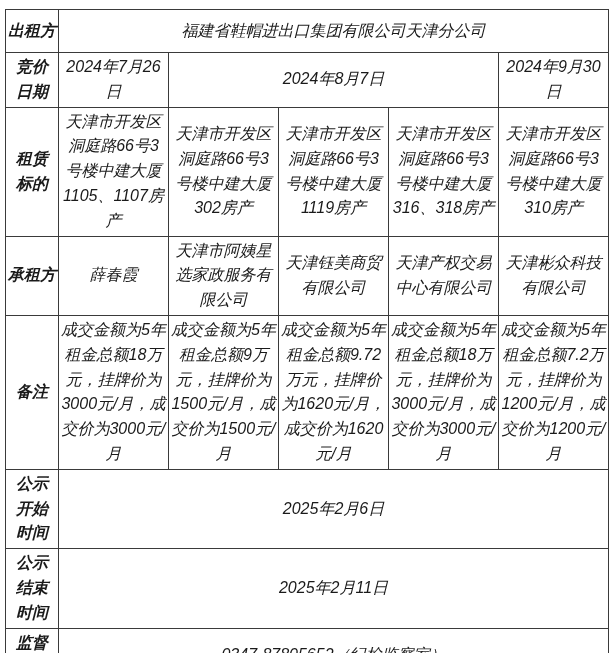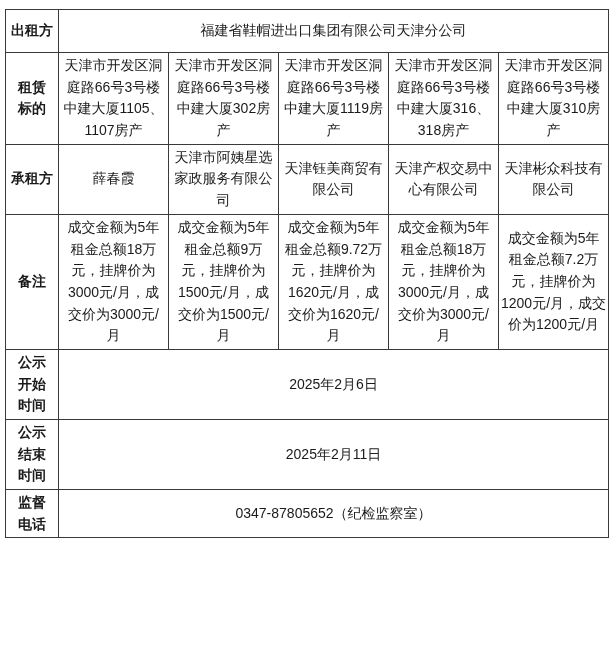--- a/index.html
+++ b/index.html
@@ -19,25 +19,26 @@
     border-collapse: collapse;
     table-layout: fixed;
     width: 601px;
   }
   table.announcement th,
   table.announcement td {
     border: 1px solid #3a3a3a;
     text-align: center;
     vertical-align: middle;
     color: #1a1a1a;
-    font-size: 14px;
+    font-size: 16px;
     padding: 2px 2px;
     box-sizing: border-box;
     line-height: 1.55;
     overflow: hidden;
+    font-style: italic;
   }
   table.announcement th {
     font-weight: bold;
     white-space: pre-line;
     width: 53px;
   }
   col.data-col { width: 110px; }
   tr.r1  { height: 43px; }
   tr.r2  { height: 48px; }
   tr.r3  { height: 46px; }
@@ -60,20 +61,27 @@
       <col class="data-col">
       <col class="data-col">
       <col class="data-col">
       <col class="data-col">
       <col class="data-col">
     </colgroup>
     <tbody>
       <tr class="r1">
         <th>出租方</th>
         <td colspan="5">福建省鞋帽进出口集团有限公司天津分公司</td>
+      </tr>
+      <tr class="r3">
+        <th>竞价
+日期</th>
+        <td>2024年7月26日</td>
+        <td colspan="3">2024年8月7日</td>
+        <td>2024年9月30日</td>
       </tr>
       <tr class="r5">
         <th>租赁
 标的</th>
         <td>天津市开发区洞庭路66号3号楼中建大厦1105、1107房产</td>
         <td>天津市开发区洞庭路66号3号楼中建大厦302房产</td>
         <td>天津市开发区洞庭路66号3号楼中建大厦1119房产</td>
         <td>天津市开发区洞庭路66号3号楼中建大厦316、318房产</td>
         <td>天津市开发区洞庭路66号3号楼中建大厦310房产</td>
       </tr>

